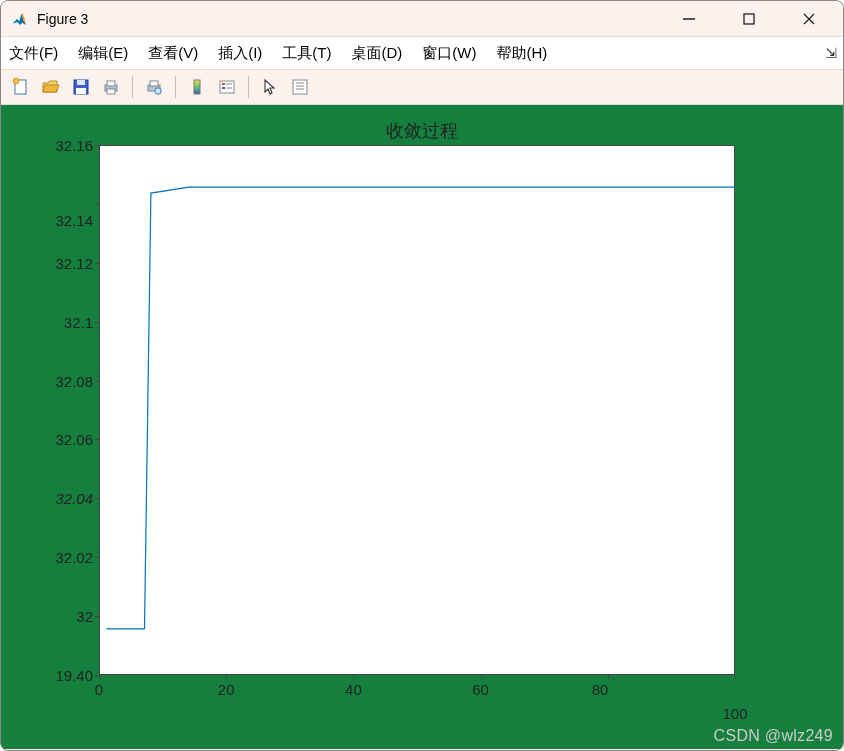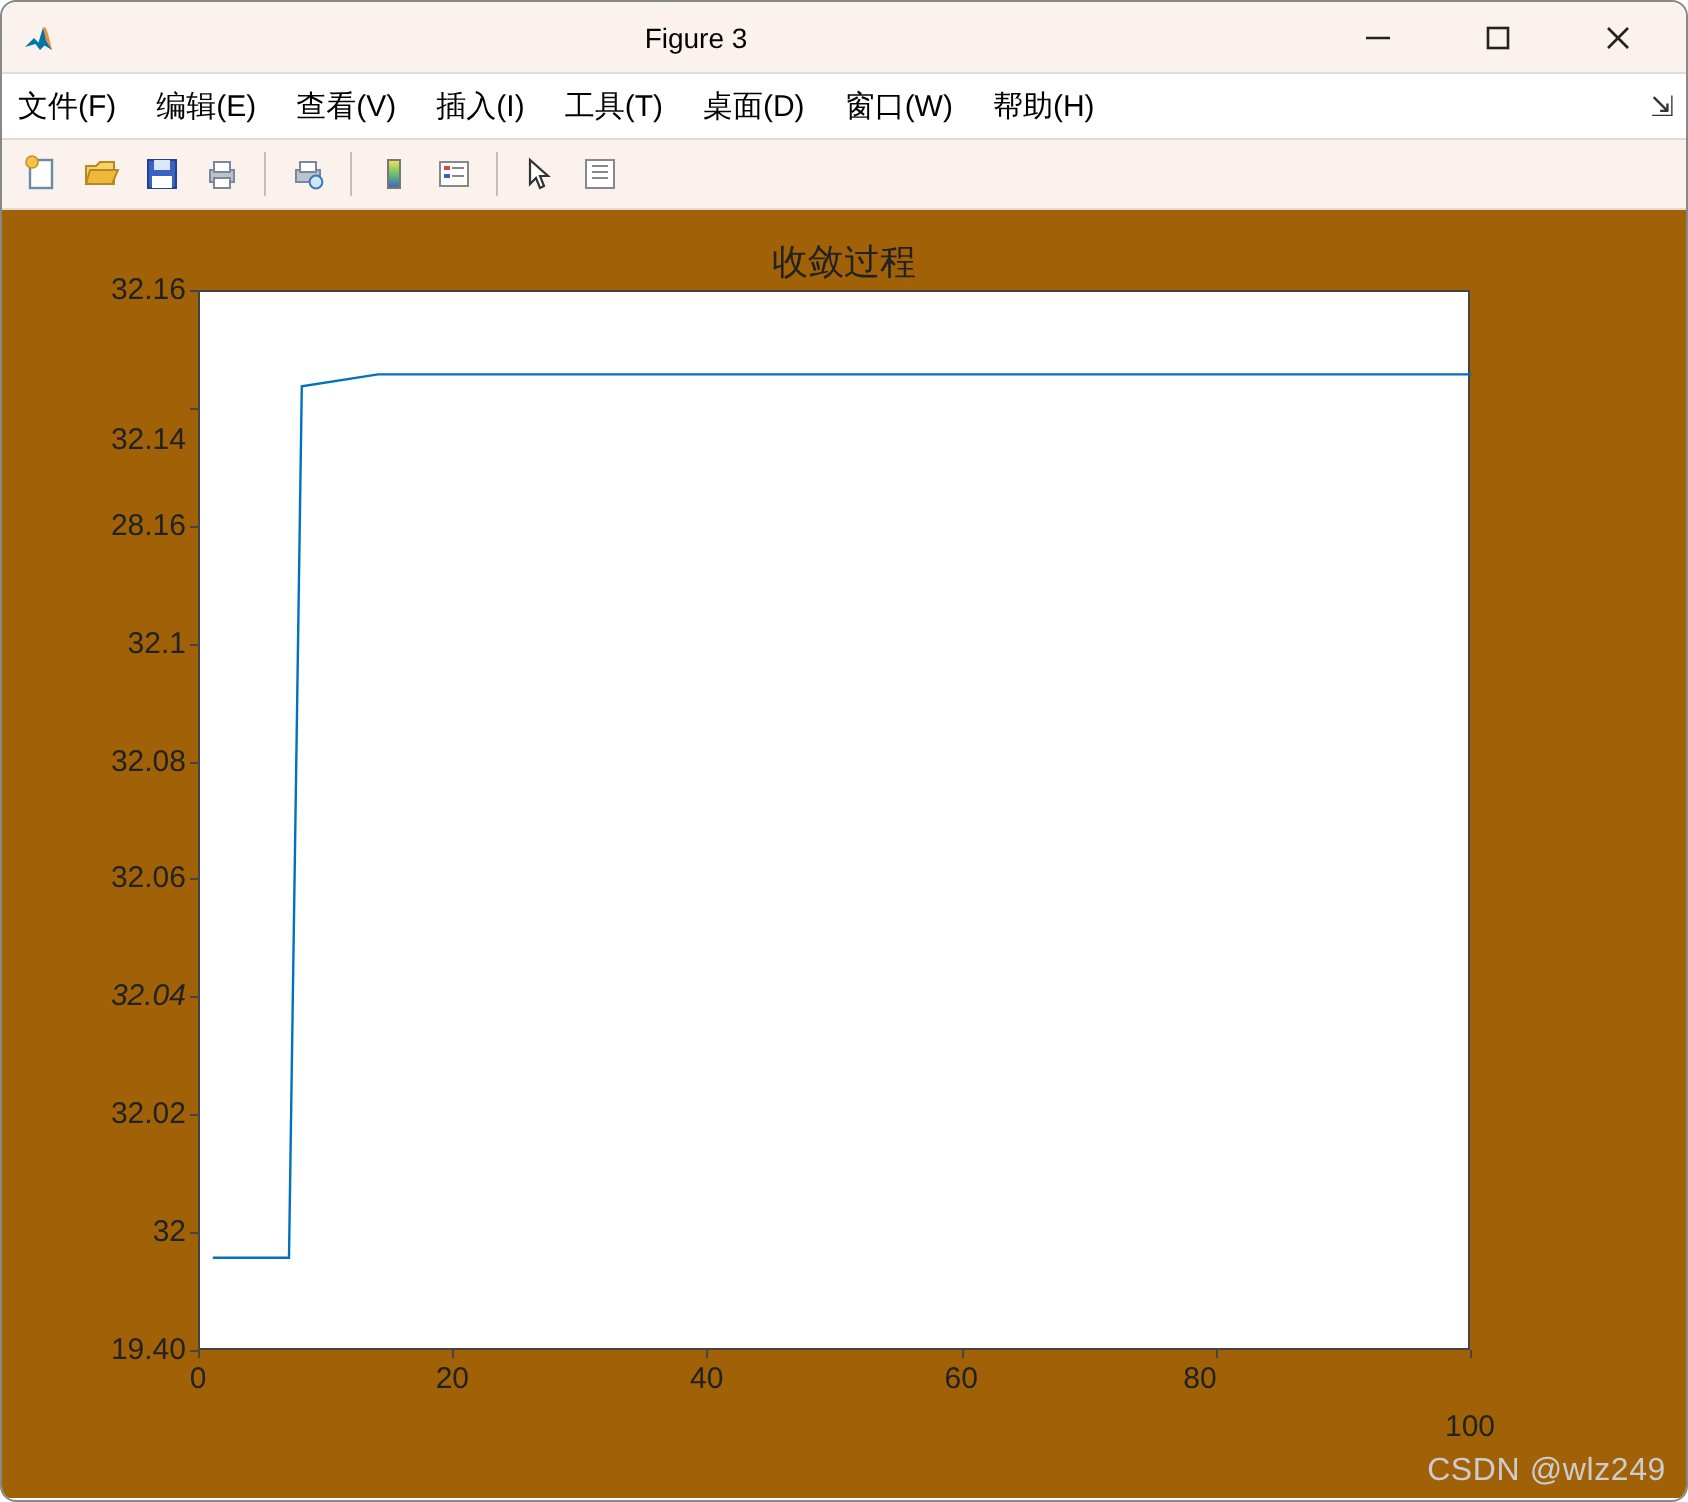--- a/index.html
+++ b/index.html
@@ -1,29 +1,29 @@
 <!DOCTYPE html>
 <html><head>
   <meta charset="utf-8">
   <style>
     * { box-sizing: border-box; margin: 0; padding: 0; }
     body { font-family: "Microsoft YaHei", "Segoe UI", Arial, sans-serif; background: #fff; width: 844px; height: 751px; overflow: hidden; border: 1px solid #888; border-radius: 8px;}
     .titlebar { height: 36px; background: #fbf2ee; display: flex; align-items: center; padding: 0 4px 0 10px; border-bottom: 1px solid #ddd; border-radius: 8px 8px 0 0;}
     .title-icon { width: 18px; height: 18px; margin-right: 8px; }
-    .title-text { flex: 1; font-size: 14px; color: #000; text-align: center; }
+    .title-text { flex: 1; font-size: 14px; color: #000; }
     .winbtn { width: 60px; height: 36px; display: flex; align-items: center; justify-content: center; color: #222; }
     .winbtn svg { width: 14px; height: 14px; }
     .menubar { height: 32px; background: #fff; display: flex; align-items: center; padding: 0 0; gap: 4px; font-size: 15px;}
     .menu-item { padding: 4px 8px; cursor: default; }
     .menu-spacer { flex: 1; }
     .menu-arrow { font-size: 14px; padding-right: 6px; color:#333;}
     .toolbar { height: 36px; background: #fbf2ee; border-top: 1px solid #e3d9d5; border-bottom: 1px solid #e3d9d5; display: flex; align-items: center; padding: 0 6px; gap: 2px;}
     .tool-btn { width: 28px; height: 28px; display: flex; align-items: center; justify-content: center; border-radius: 3px;}
     .tool-sep { width: 1px; height: 22px; background: #cdbab3; margin: 0 5px;}
-    .plot-area { position: relative; width: 100%; height: 644px; background: #a16207; }
+    .plot-area { position: relative; width: 100%; height: 644px; background: #15803d; }
     .plot-title { position: absolute; top: 14px; left: 0; width: 100%; text-align: center; font-size: 18px; color: #222; }
     .axes-box { position: absolute; left: 98px; top: 40px; width: 636px; height: 530px; border: 1px solid #444; background:#fff;}
     .y-tick { position: absolute; right: 750px; width: 56px; text-align: right; font-size: 15px; color: #222; transform: translateY(-50%);}
     .y-mark { position:absolute; left:94px; width:4px; height:1px; background:#444;}
     .x-tick { position: absolute; top: 576px; font-size: 15px; color: #222; transform: translateX(-50%);}
     .x-mark { position:absolute; top:570px; width:1px; height:4px; background:#444;}
     .watermark { position:absolute; right:10px; bottom:4px; font-size:16px; color:#ccc; letter-spacing:0.3px;}
   </style>
 </head>
 <body>
@@ -153,21 +153,21 @@
     <div class="y-tick" style="top: 452.222px;">32.02</div>
     <div class="y-mark" style="top: 452.222px;"></div>
     <div class="y-tick" style="top: 393.333px; font-style: italic;">32.04</div>
     <div class="y-mark" style="top: 393.333px;"></div>
     <div class="y-tick" style="top: 334.444px;">32.06</div>
     <div class="y-mark" style="top: 334.444px;"></div>
     <div class="y-tick" style="top: 275.556px;">32.08</div>
     <div class="y-mark" style="top: 275.556px;"></div>
     <div class="y-tick" style="top: 216.667px;">32.1</div>
     <div class="y-mark" style="top: 216.667px;"></div>
-    <div class="y-tick" style="top: 157.778px;">28.16</div>
+    <div class="y-tick" style="top: 157.778px;">32.12</div>
     <div class="y-mark" style="top: 157.778px;"></div>
     <div class="y-tick" style="top: 115px;">32.14</div>
     <div class="y-mark" style="top: 98.8889px;"></div>
     <div class="y-tick" style="top: 40px;">32.16</div>
     <div class="y-mark" style="top: 40px;"></div>
     <div class="x-tick" style="left: 98px;">0</div>
     <div class="x-mark" style="left: 98px;"></div>
     <div class="x-tick" style="left: 225.2px;">20</div>
     <div class="x-mark" style="left: 225.2px;"></div>
     <div class="x-tick" style="left: 352.4px;">40</div>

